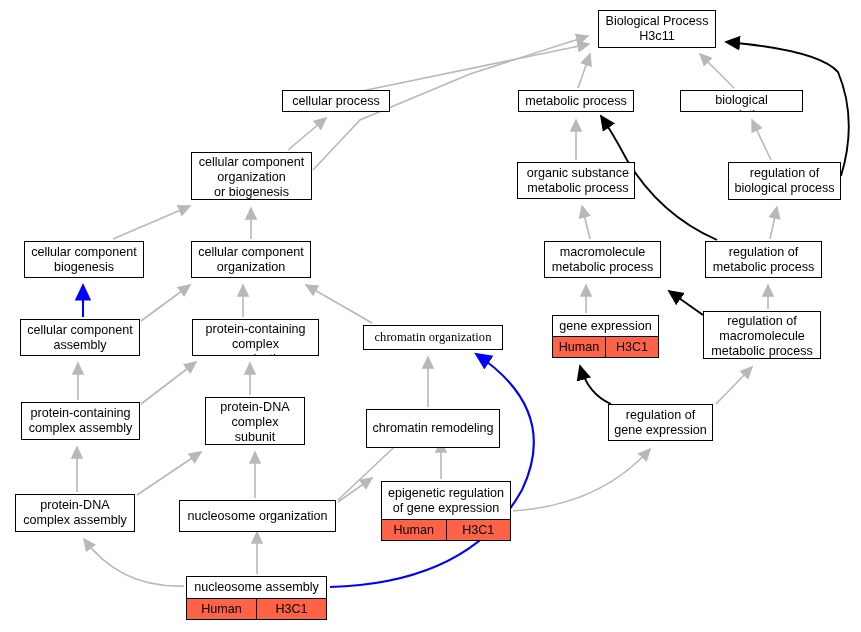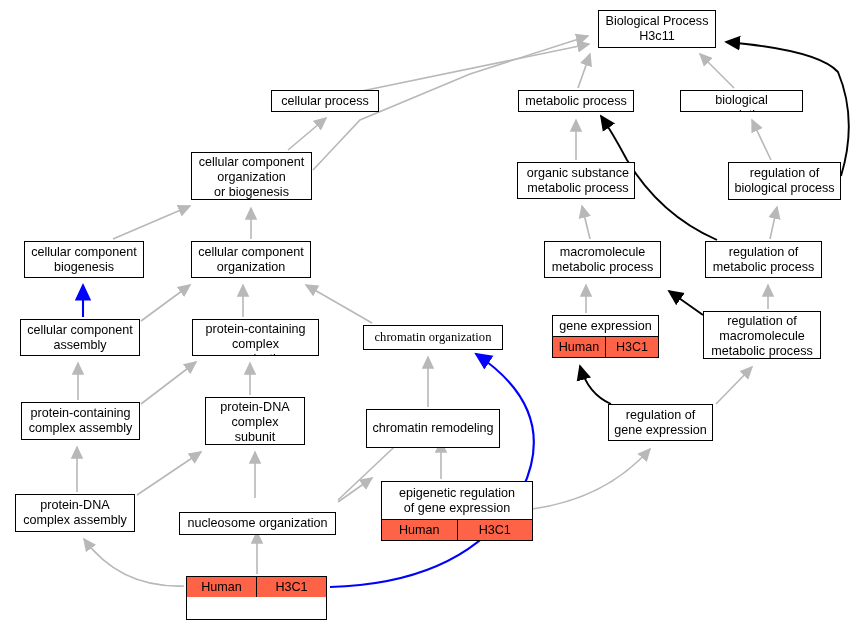--- a/index.html
+++ b/index.html
@@ -120,21 +120,21 @@
       <path d="M83,317 L83,285"></path>
       <path d="M330,587 Q470,583 522,490 Q560,410 476,354"></path>
     </g>
   </svg>
 
   <div id="nodes">
       <div class="node" style="left: 598px; top: 10px; width: 118px; height: 38px;">
         <div class="title">Biological Process
 H3c11</div>
       </div>
-      <div class="node" style="left: 271px; top: 90px; width: 108px; height: 22px;">
+      <div class="node" style="left: 282px; top: 90px; width: 108px; height: 22px;">
         <div class="title">cellular process</div>
       </div>
       <div class="node" style="left: 518px; top: 90px; width: 116px; height: 22px;">
         <div class="title">metabolic process</div>
       </div>
       <div class="node" style="left: 680px; top: 90px; width: 123px; height: 22px;">
         <div class="title">biological regulation</div>
       </div>
       <div class="node" style="left: 191px; top: 152px; width: 121px; height: 48px;">
         <div class="title">cellular component
@@ -201,32 +201,33 @@
         <div class="title">chromatin remodeling</div>
       </div>
       <div class="node" style="left: 608px; top: 404px; width: 105px; height: 37px;">
         <div class="title">regulation of
 gene expression</div>
       </div>
       <div class="node" style="left: 15px; top: 494px; width: 120px; height: 38px;">
         <div class="title">protein-DNA
 complex assembly</div>
       </div>
-      <div class="node" style="left: 179px; top: 512px; width: 157px; height: 23px;">
+      <div class="node" style="left: 179px; top: 500px; width: 157px; height: 32px;">
         <div class="title">nucleosome organization</div>
       </div>
-      <div class="node annotated" style="left: 381px; top: 481px; width: 152px; height: 60px;">
+      <div class="node annotated" style="left: 381px; top: 481px; width: 130px; height: 60px;">
         <div class="title">epigenetic regulation
 of gene expression</div>
         <div class="anno">
           <div class="cell left">Human</div>
           <div class="cell right">H3C1</div>
         </div>
       </div>
       <div class="node annotated" style="left: 186px; top: 576px; width: 141px; height: 44px;">
+        <div class="title">nucleosome assembly</div>
         <div class="anno">
           <div class="cell left">Human</div>
           <div class="cell right">H3C1</div>
         </div>
       </div>
     </div>
 
 </div>
 
 </body></html>

